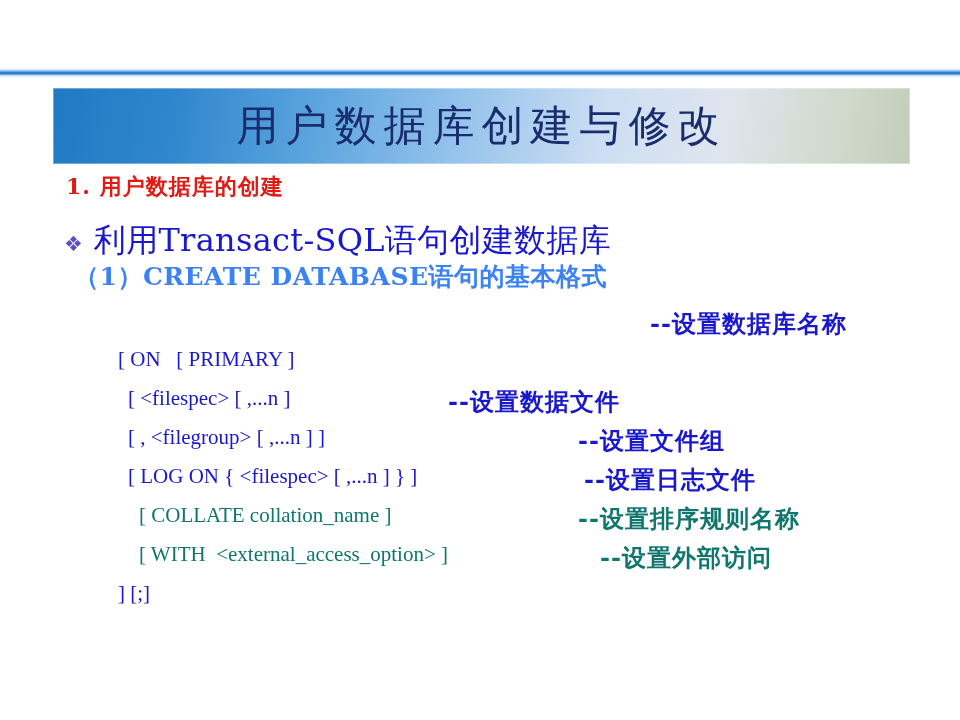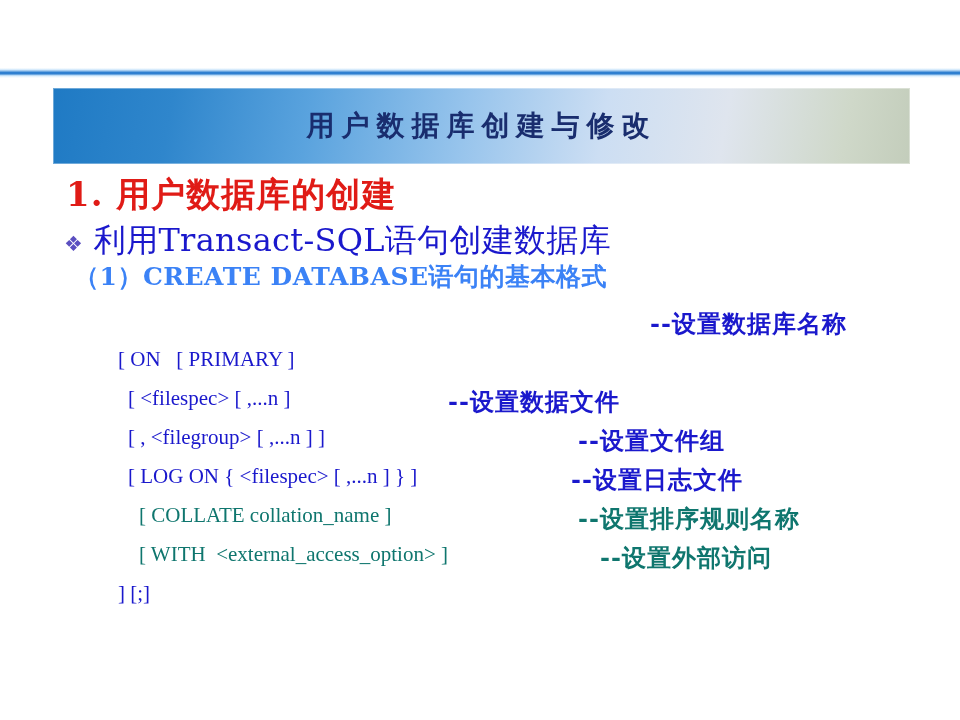--- a/index.html
+++ b/index.html
@@ -58,22 +58,22 @@
         #c3cdbb 100%);
     box-shadow: inset 0 0 0 1px rgba(255,255,255,0.35);
   }
   #title-text {
     position: absolute;
     left: 0; right: 0;
     top: 50%;
     transform: translateY(-50%);
     text-align: center;
     font-family: "DejaVu Serif", "Liberation Serif", serif;
-    font-size: 28px;
-    font-weight: bold;
+    font-size: 42px;
+    font-weight: normal;
     letter-spacing: 7px;
     color: #192d6e;
     white-space: nowrap;
   }
 
   
   #content {
     position: absolute;
     left: 0;
     top: 168px;
@@ -81,21 +81,21 @@
   }
 
   .line { white-space: pre; }
 
   
   #heading-1 {
     position: absolute;
     left: 66px;
     top: 4px;
     font-family: "DejaVu Serif", "Liberation Serif", serif;
-    font-size: 34px;
+    font-size: 22px;
     font-weight: bold;
     color: #e01b16;
     letter-spacing: 1px;
   }
 
   
   #bullet-row {
     position: absolute;
     left: 64px;
     top: 51px;
@@ -176,20 +176,20 @@
       <span id="bullet-text">利用Transact-SQL语句创建数据库</span>
     </div>
 
     <div id="heading-3" class="line">（1）CREATE DATABASE语句的基本格式</div>
 
     <div id="code-block">
         <div class="code-line"><span class="code-comment c-blue" style="left: 650px;">--设置数据库名称</span></div>
         <div class="code-line"><span class="code-text c-blue" style="left: 118px;">[ ON   [ PRIMARY ]</span></div>
         <div class="code-line"><span class="code-text c-blue" style="left: 128px;">[ &lt;filespec&gt; [ ,...n ]</span><span class="code-comment c-blue" style="left: 448px;">--设置数据文件</span></div>
         <div class="code-line"><span class="code-text c-blue" style="left: 128px;">[ , &lt;filegroup&gt; [ ,...n ] ]</span><span class="code-comment c-blue" style="left: 578px;">--设置文件组</span></div>
-        <div class="code-line"><span class="code-text c-blue" style="left: 128px;">[ LOG ON { &lt;filespec&gt; [ ,...n ] } ]</span><span class="code-comment c-blue" style="left: 571px;">--设置日志文件</span></div>
+        <div class="code-line"><span class="code-text c-blue" style="left: 128px;">[ LOG ON { &lt;filespec&gt; [ ,...n ] } ]</span><span class="code-comment c-blue" style="left: 584px;">--设置日志文件</span></div>
         <div class="code-line"><span class="code-text c-green" style="left: 139px;">[ COLLATE collation_name ]</span><span class="code-comment c-green" style="left: 578px;">--设置排序规则名称</span></div>
         <div class="code-line"><span class="code-text c-green" style="left: 139px;">[ WITH  &lt;external_access_option&gt; ]</span><span class="code-comment c-green" style="left: 600px;">--设置外部访问</span></div>
         <div class="code-line"><span class="code-text c-blue" style="left: 118px;">] [;]</span></div>
       </div>
 
   </div>
 </div>
 
 </body></html>

